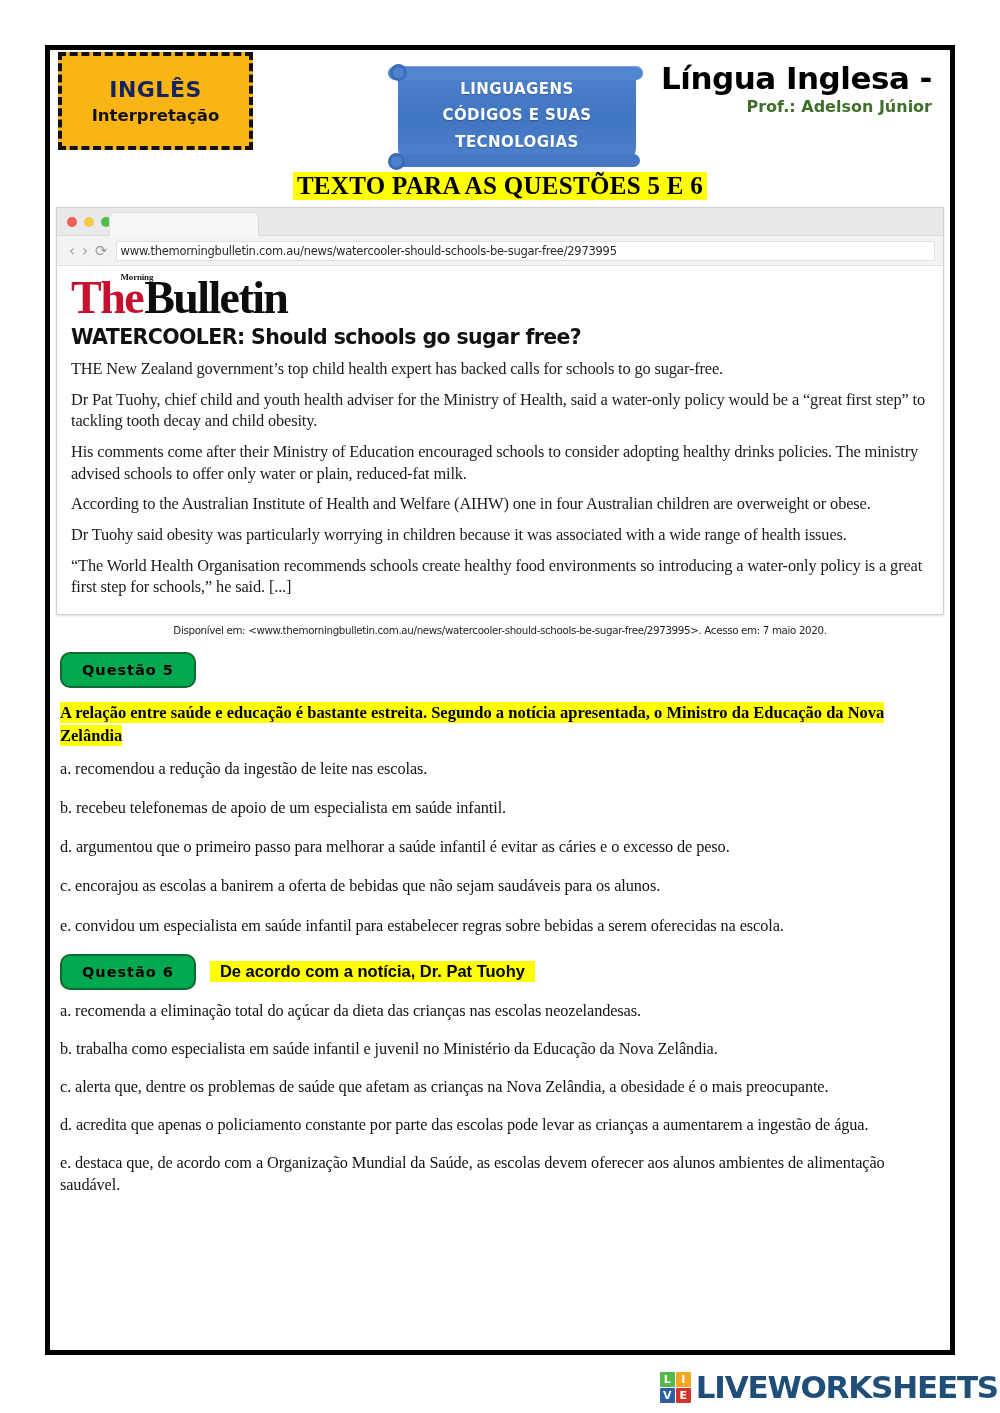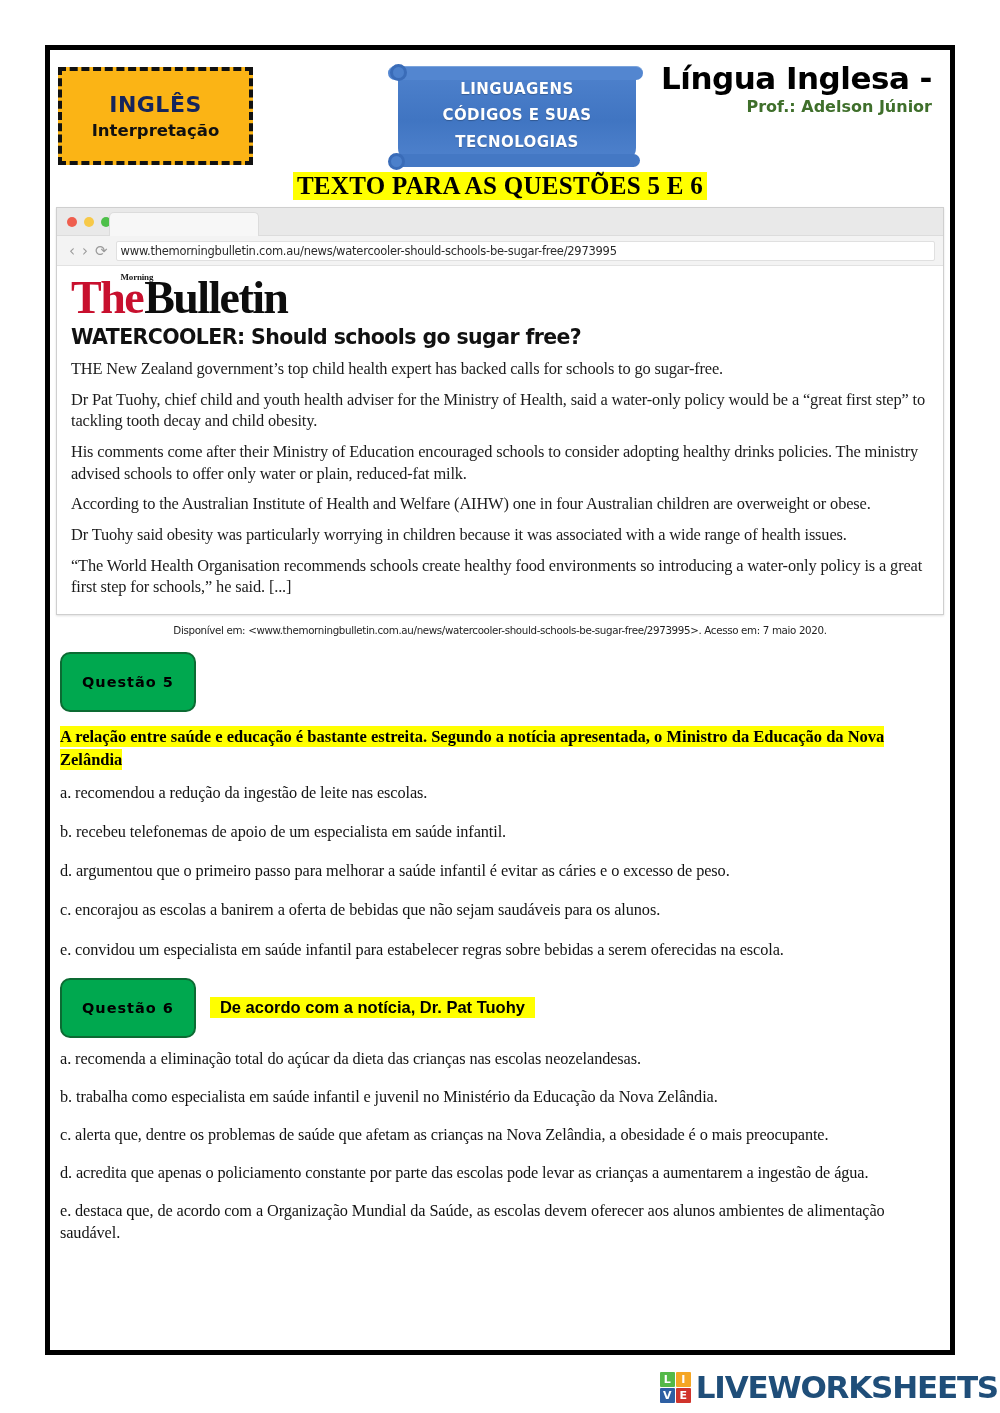--- a/index.html
+++ b/index.html
@@ -32,21 +32,21 @@
 
   
   .header-row {
     position: relative;
     height: 130px;
   }
 
   .subject-box {
     position: absolute;
     left: 8px;
-    top: 17px;
+    top: 2px;
     width: 195px;
     height: 98px;
     background: #fbb415;
     border: 4px dashed #111111;
     display: flex;
     flex-direction: column;
     align-items: center;
     justify-content: center;
     font-family: "DejaVu Sans", sans-serif;
   }
@@ -306,21 +306,21 @@
   }
   .q-badge {
     background: #00a84f;
     border: 2px solid #0c6b33;
     border-radius: 10px;
     color: #000000;
     font-family: "DejaVu Sans", sans-serif;
     font-size: 14.5px;
     font-weight: bold;
     letter-spacing: 1px;
-    padding: 20px 20px;
+    padding: 8px 20px;
     white-space: nowrap;
   }
   .q-stem-inline {
     background: #ffff00;
     font-family: Liberation Sans, sans-serif;
     font-size: 16.5px;
     font-weight: bold;
     color: #000000;
     padding: 1px 10px;
   }

